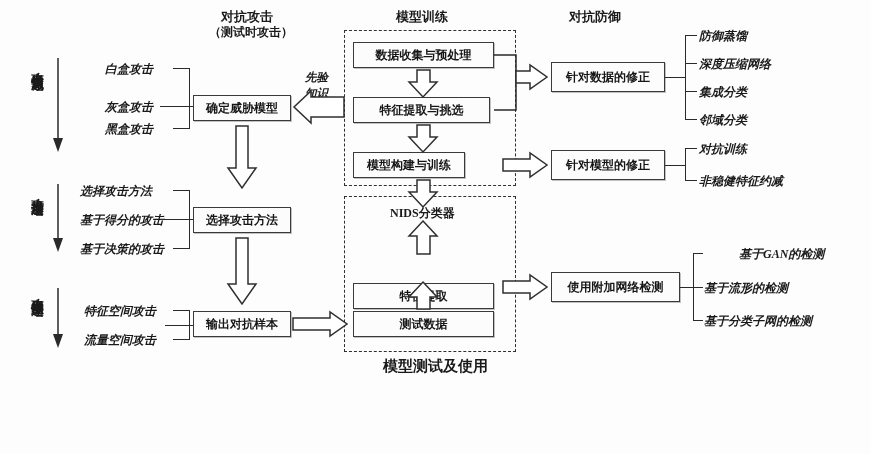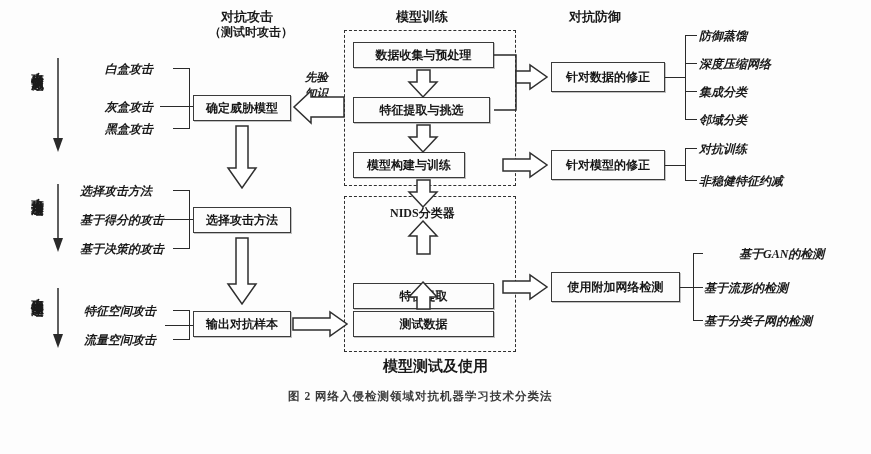--- a/index.html
+++ b/index.html
@@ -182,15 +182,14 @@
     <g>
       <polygon class="blockarrow" points="503,159 530,159 530,153 547,165 530,177 530,171 503,171"></polygon>
     </g>
 
     <g>
       <polygon class="blockarrow" points="503,281 530,281 530,275 547,287 530,299 530,293 503,293"></polygon>
     </g>
 
   </svg>
 
-  <div class="lbl cap" style="left:288px;top:389px;">图 2   网络入侵检测领域对抗机器学习技术分类法</div>
 
 </div>
 
 </body></html>

